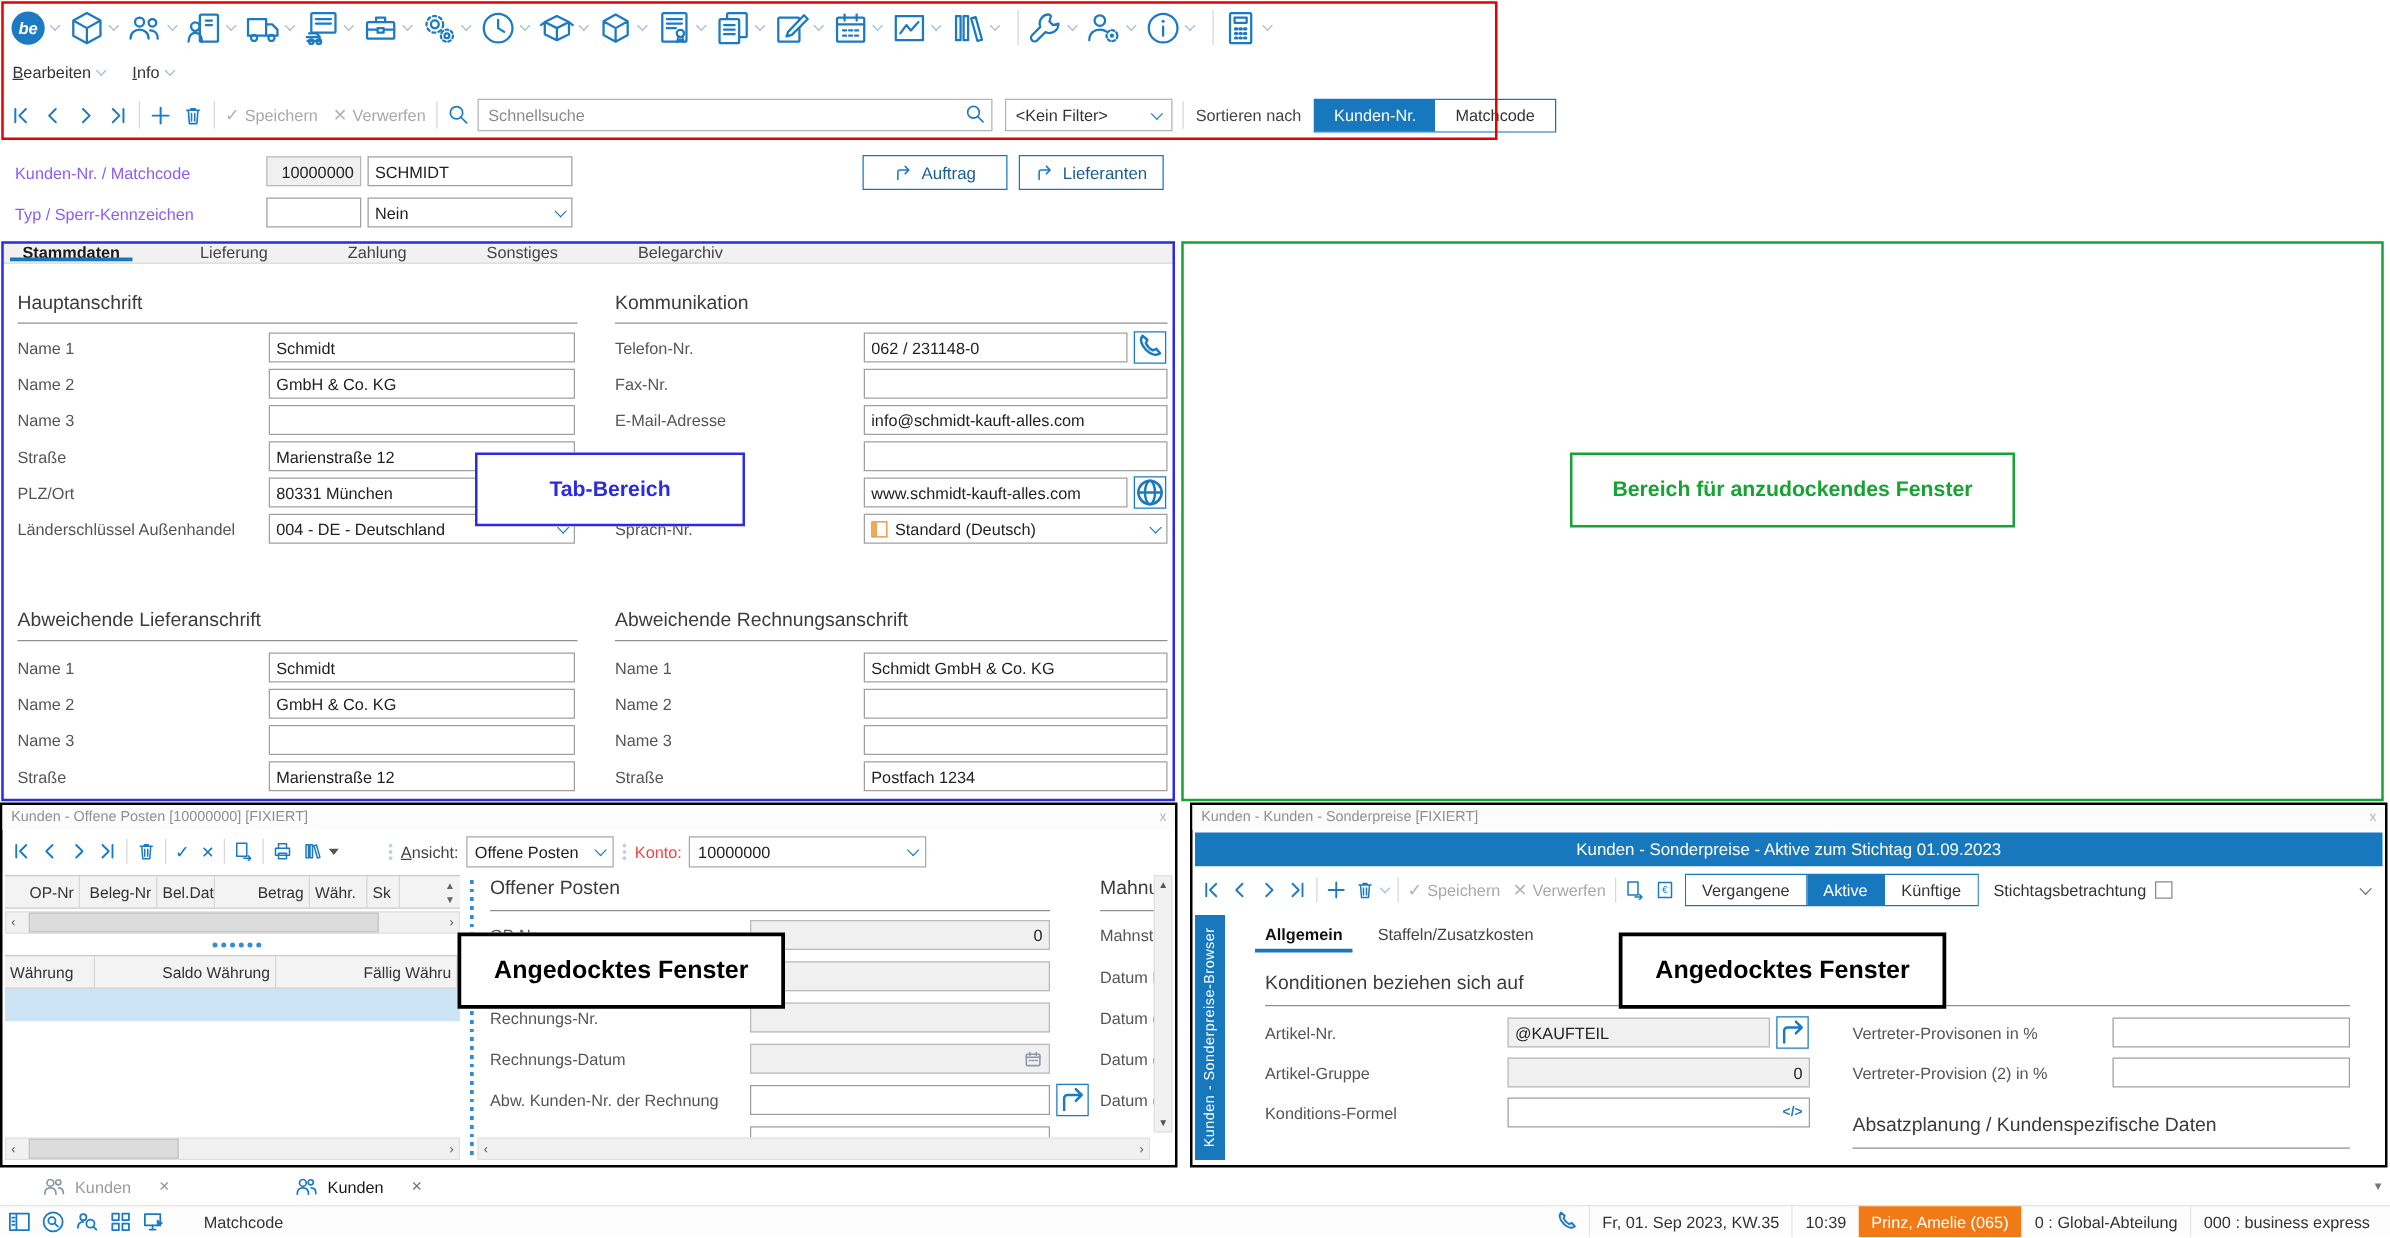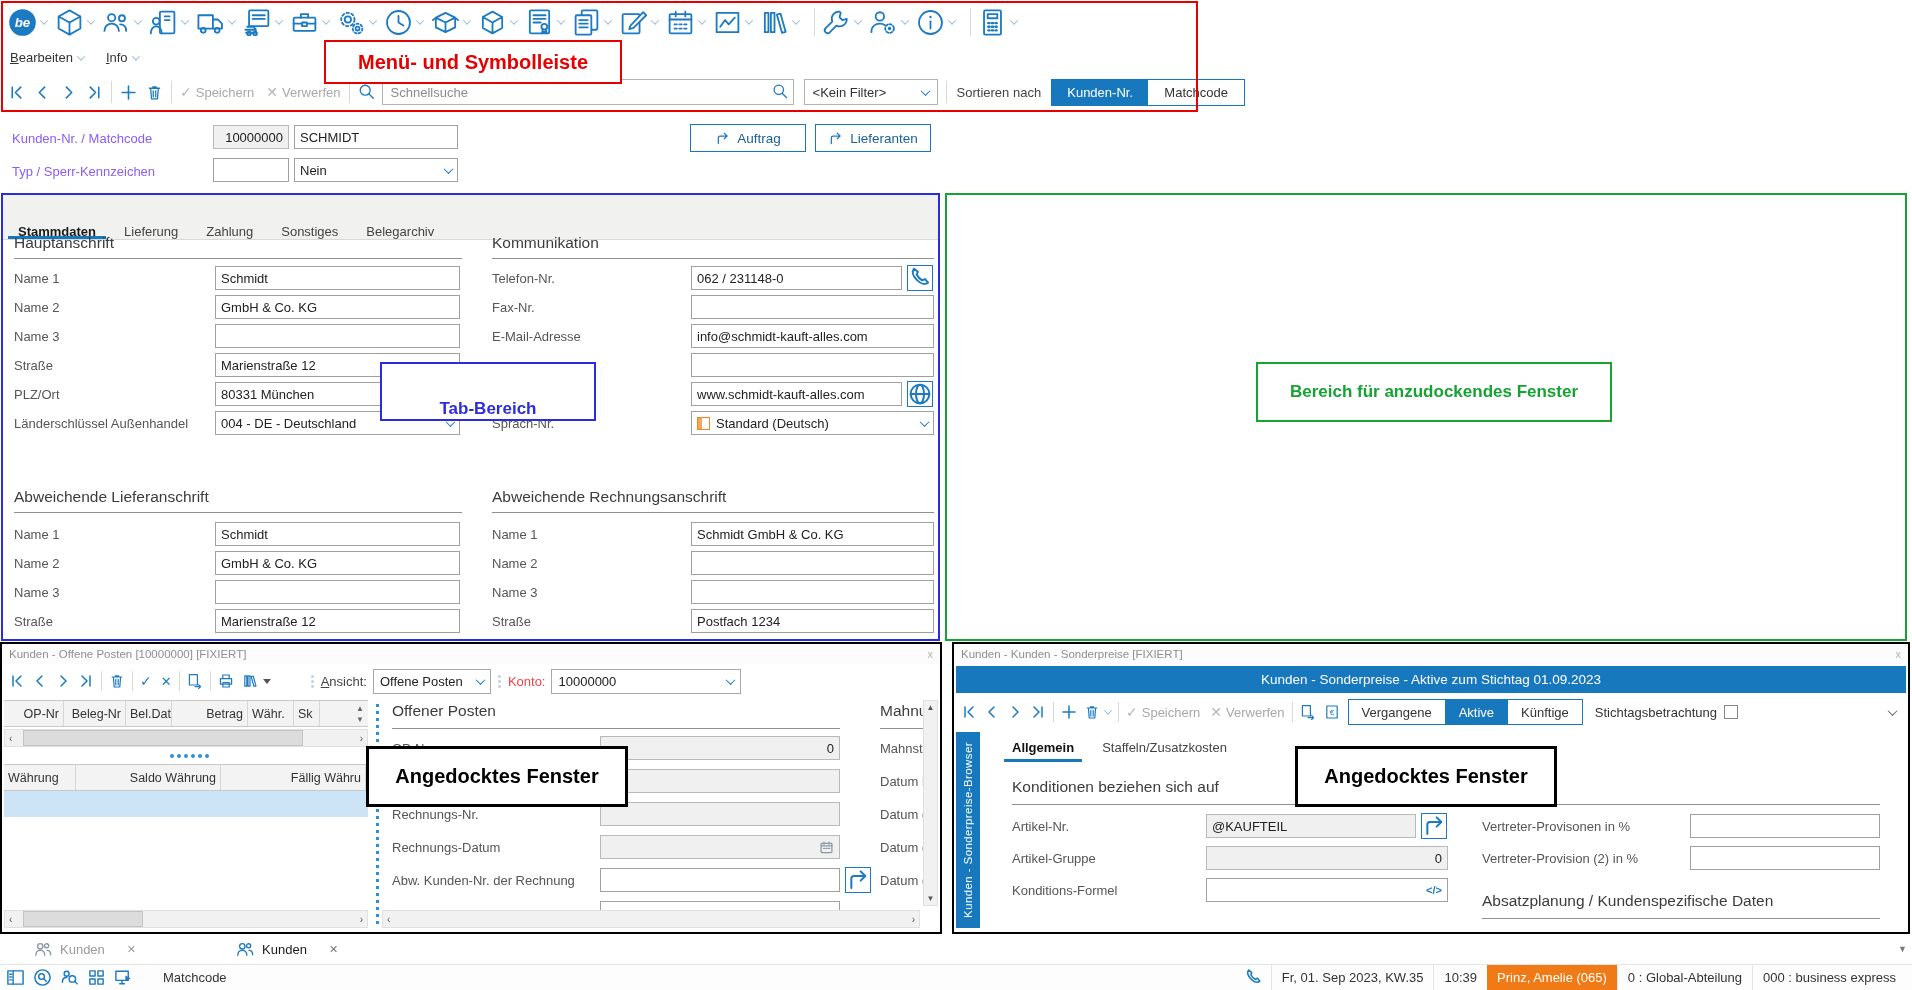--- a/index.html
+++ b/index.html
@@ -54,21 +54,21 @@
   .sortbtn { display:flex; align-items:center; justify-content:center; padding:0 14px; min-width:96px; background:#fff; color:#333; }
   .sortbtn.sel { background:#1878be; color:#fff; }
 
   
   .rh-lbl { position:absolute; color:#8b5cf6; }
   .jumpbtn { position:absolute; height:28px; width:116px; border:1px solid #1878be; background:#fff; color:#1a5f94; display:flex; align-items:center; justify-content:center; gap:7px; font-size:13.5px; }
   .jumpbtn svg { width:15px; height:15px; }
 
   
   .mainleft { position:absolute; left:2px; top:194px; width:937px; height:446px; background:#fff; }
-  .tabbar { position:absolute; left:0; top:0; width:100%; height:46px; background:#f1f1f0; border-bottom:1px solid #d9d9d9; display:flex; align-items:flex-end; padding-left:2px; }
+  .tabbar { position:absolute; left:0; top:0; width:100%; height:17px; background:#f1f1f0; border-bottom:1px solid #d9d9d9; display:flex; align-items:flex-start; padding-left:2px;gap:36px; }
   .tab { display:flex; align-items:center; padding:0 14px; color:#444; position:relative; }
   .tab.sel { color:#1a1a1a; font-weight:bold; }
   .tab.sel::after { content:""; position:absolute; left:4px; right:4px; bottom:0; height:3px; background:#1878be; }
   .mainright { position:absolute; left:946px; top:194px; width:960px; height:446px; background:#fff; }
 
   
   .win { position:absolute; background:#fff; border:2px solid #000; }
   .wintitle { position:absolute; left:0; top:0; right:0; height:20px; display:flex; align-items:center; padding:0 7px; color:#8f8f8f; font-size:11.5px; background:#fcfcfc; }
   .wintitle .close { margin-left:auto; color:#b5b5b5; font-size:11px; }
   .wtoolbar { position:absolute; left:0; right:0; display:flex; align-items:center; padding-left:7px; }
@@ -116,21 +116,21 @@
   .sb-item { display:flex; align-items:center; padding:0 10px; height:100%; border-left:1px solid #e6e6e6; color:#333; white-space:nowrap; }
   .sb-badge { background:#f07b16; color:#fff; display:flex; align-items:center; padding:0 10px; height:100%; }
 
   
   .ann { position:absolute; pointer-events:none; z-index:40; }
   .ann.rect-red { border:2px solid #e60000; }
   .ann.rect-blue { border:2px solid #2b2be0; }
   .ann.rect-green { border:2px solid #17a234; }
   .annlabel { position:absolute; z-index:45; background:#fff; display:flex; align-items:center; justify-content:center; font-weight:bold; text-align:center; }
   .annlabel.red { border:2px solid #e60000; color:#e60000; font-size:20px; }
-  .annlabel.blue { border:2px solid #2b2be0; color:#2b2be0; font-size:17px;align-items:flex-end; }
+  .annlabel.blue { border:2px solid #2b2be0; color:#2b2be0; font-size:17px; }
   .annlabel.green { border:2px solid #17a234; color:#17a234; font-size:17px; }
   .annlabel.black { border:3px solid #000; color:#000; font-size:20px; }
 </style>
 </head>
 <body>
 
 <div class="app">
 
   <div class="iconrow">
     <div class="tbico">
@@ -838,23 +838,20 @@
       <div class="sb-item">
           <span>0 : Global-Abteilung</span>
         </div>
       <div class="sb-item">
           <span>000 : business express</span>
         </div>
     </div>
   </div>
 
   <div class="ann rect-red" style="left:1px;top:1px;width:1197px;height:111px"></div>
-  <div class="annlabel red" style="left:324px;top:40px;width:298px;height:44px">
-      <span>Menü- und Symbolleiste</span>
-    </div>
   <div class="ann rect-blue" style="left:1px;top:193px;width:939px;height:448px"></div>
   <div class="annlabel blue" style="left:380px;top:362px;width:216px;height:59px">
       <span>Tab-Bereich</span>
     </div>
   <div class="ann rect-green" style="left:945px;top:193px;width:962px;height:448px"></div>
   <div class="annlabel green" style="left:1256px;top:362px;width:356px;height:60px">
       <span>Bereich für anzudockendes Fenster</span>
     </div>
   <div class="annlabel black" style="left:366px;top:746px;width:262px;height:61px">
       <span>Angedocktes Fenster</span>

